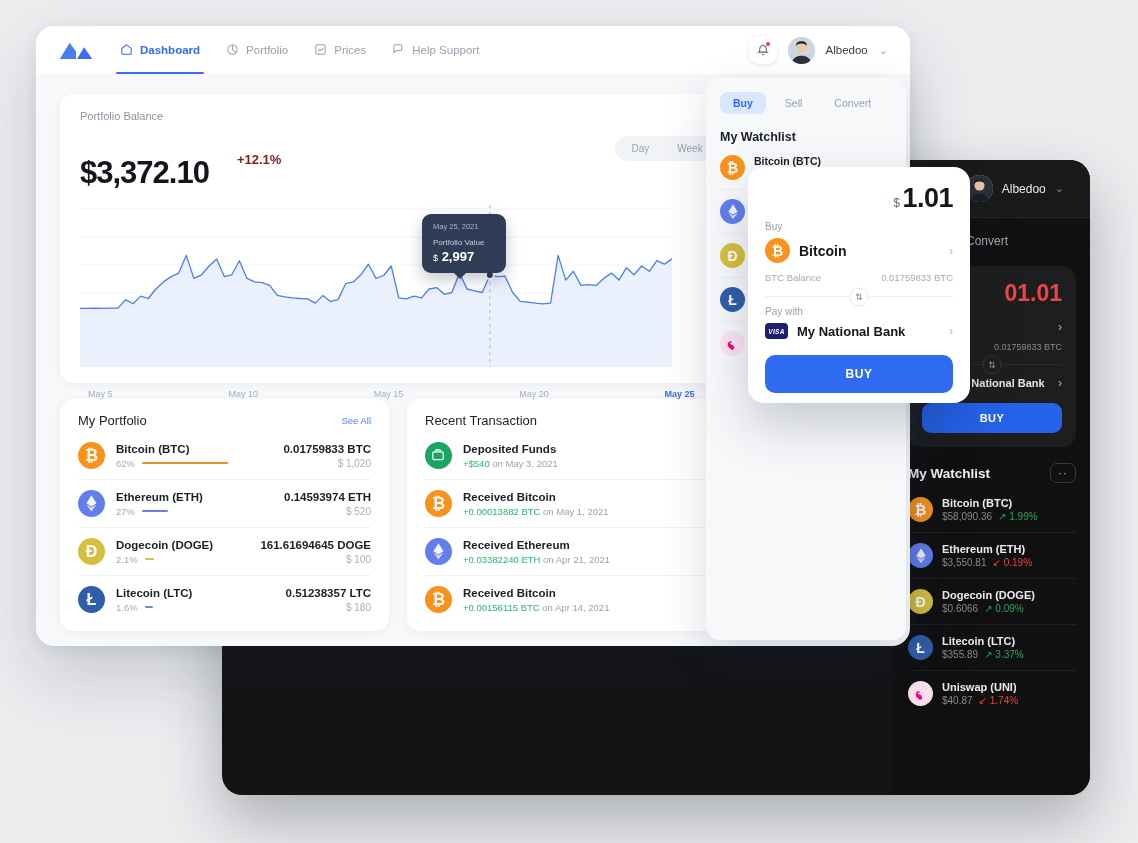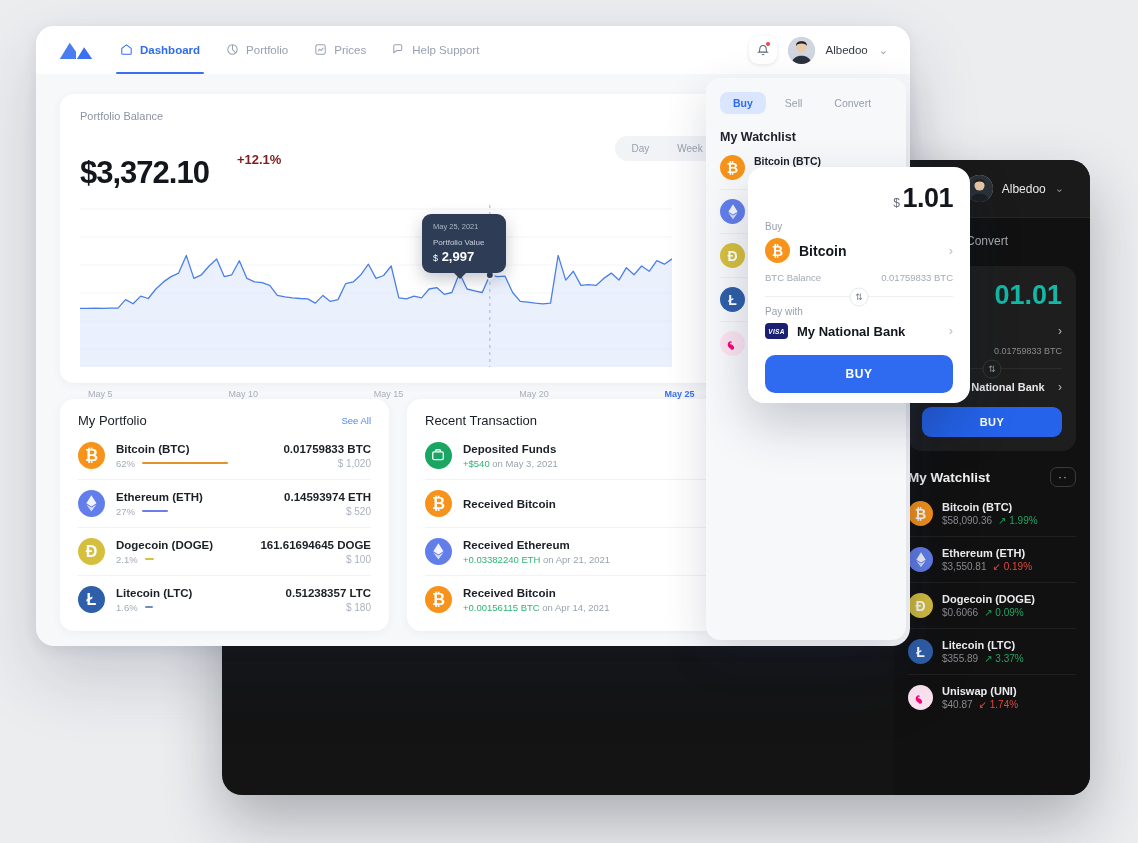--- a/index.html
+++ b/index.html
@@ -48,21 +48,21 @@
   .wl-head { display:flex; align-items:center; justify-content:space-between; margin-bottom:4px; }
   .dots-btn { width:26px;height:20px;border:1px solid #3a3a3a;border-radius:7px;color:#bdbdc2;
               display:flex;align-items:center;justify-content:center;font-size:12px;letter-spacing:1px;line-height:0;}
   .wl-row { display:flex; align-items:center; gap:9px; padding:10px 0; border-bottom:1px solid #202020;}
   .wl-row:last-child{border-bottom:none;}
   .wl-name { color:#ececf0; font-size:11px; font-weight:bold; }
   .wl-sub  { font-size:10px; color:#8a8a90; margin-top:2px; display:flex; gap:6px; align-items:center;}
 
   
   .dk-buycard { background:#1e1e1e; border-radius:14px; padding:14px; margin-top:6px;}
-  .dk-amt { color:#14b8a6; font-size:27px; font-weight:bold; text-align:right;}
+  .dk-amt { color:#ef4444; font-size:23px; font-weight:bold; text-align:right;}
   .dk-line { display:flex; align-items:center; justify-content:space-between; }
   .dk-paybtn { margin-top:12px; background:#2563eb; color:#fff; border-radius:9px; text-align:center;
                padding:9px 0; font-size:11px; font-weight:bold; letter-spacing:.5px;}
 
   
   .light-app {
     position:absolute; left:36px; top:26px; width:874px; height:620px;
     background:#f7f8fa; border-radius:18px;
     box-shadow: 0 30px 70px rgba(30,40,70,.18), 0 4px 14px rgba(30,40,70,.08);
     overflow:hidden;
@@ -580,20 +580,21 @@
                 </span>
                 <div style="flex:1">
                   <div class="tname">Deposited Funds</div>
                   <div class="tsub"><span class="g">+$540</span> <span class="g"></span> <span>on May 3, 2021</span></div>
                 </div>
               </div>
               <div class="trow">
                 <span class="ci ci-btc" style="width:27px;height:27px;font-size:16px;">₿</span>
                 <div style="flex:1">
                   <div class="tname">Received Bitcoin</div>
+                  <div class="tsub"><span class="g">+0.00013882</span> <span class="g">BTC</span> <span>on May 1, 2021</span></div>
                 </div>
               </div>
               <div class="trow">
                 <span class="ci ci-eth" style="width:27px;height:27px;font-size:16px;">
                   <svg viewBox="0 0 16 24" width="10.8" height="16.74">
                     <path d="M8 0 L15.5 12 L8 16.5 L0.5 12 Z" fill="#fff" opacity=".92"></path>
                     <path d="M8 18 L15.5 13.5 L8 24 L0.5 13.5 Z" fill="#fff" opacity=".75"></path>
                   </svg>
                 </span>
                 <div style="flex:1">

